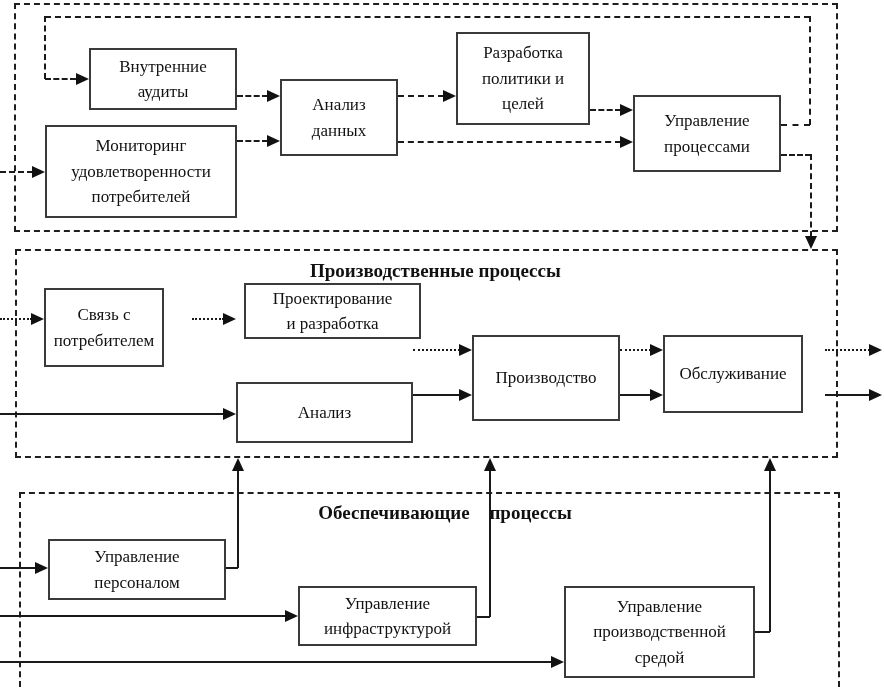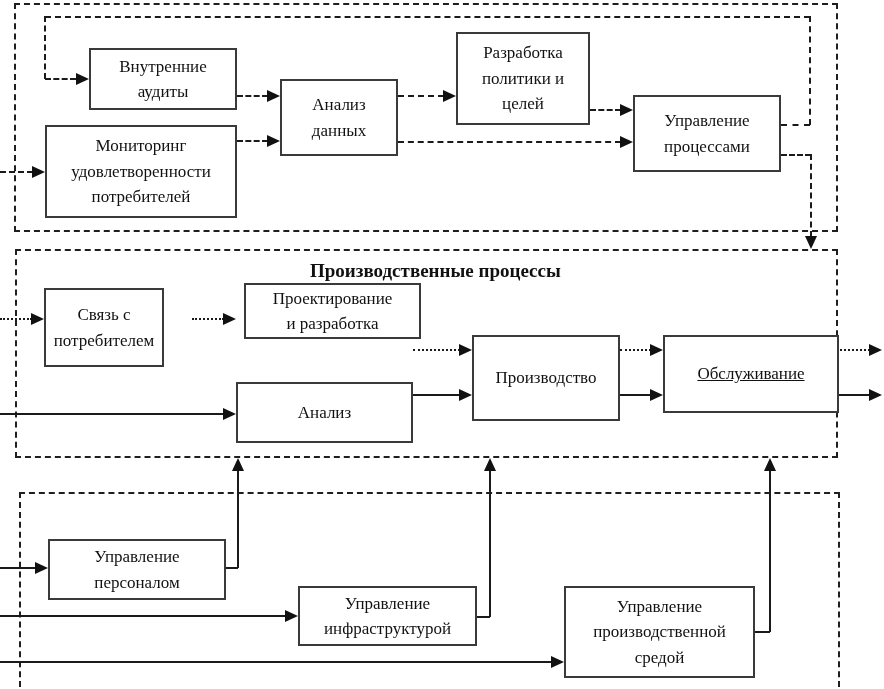--- a/index.html
+++ b/index.html
@@ -31,20 +31,21 @@
 </head>
 <body>
 
 <div class="canvas">
 
   <div class="sect" style="left:14px;top:3px;width:824px;height:229px;"></div>
   <div class="sect" style="left:15px;top:249px;width:823px;height:209px;"></div>
   <div class="sect" style="left:19px;top:492px;width:821px;height:215px;"></div>
 
   <div class="title" style="left:310px;top:260px;width:240px;">Производственные процессы</div>
+  <div class="title support-title" style="left:300px;top:502px;width:290px;">Обеспечивающие процессы</div>
 
   <div class="box" style="left:89px;top:48px;width:148px;height:62px;">Внутренние
 аудиты</div>
   <div class="box" style="left:45px;top:125px;width:192px;height:93px;">Мониторинг
 удовлетворенности
 потребителей</div>
   <div class="box" style="left:280px;top:79px;width:118px;height:77px;">Анализ
 данных</div>
   <div class="box" style="left:456px;top:32px;width:134px;height:93px;">Разработка
 политики и
@@ -75,21 +76,21 @@
   <div class="ar right" style="left:620px;top:104px;"></div>
   <div class="hl dashed" style="left:398px;top:141px;width:223px;"></div>
   <div class="ar right" style="left:620px;top:136px;"></div>
 
   <div class="box" style="left:44px;top:288px;width:120px;height:79px;">Связь с
 потребителем</div>
   <div class="box" style="left:236px;top:283px;width:177px;height:56px;margin-left:8px;">Проектирование
 и разработка</div>
   <div class="box" style="left:236px;top:382px;width:177px;height:61px;">Анализ</div>
   <div class="box" style="left:472px;top:335px;width:148px;height:86px;">Производство</div>
-  <div class="box" style="left:663px;top:335px;width:176px;height:78px;text-decoration:underline;">Обслуживание</div>
+  <div class="box" style="left:663px;top:335px;width:140px;height:78px;">Обслуживание</div>
 
   <div class="hl dotted" style="left:0px;top:318px;width:32px;"></div>
   <div class="ar right" style="left:31px;top:313px;"></div>
   <div class="hl dotted" style="left:192px;top:318px;width:32px;"></div>
   <div class="ar right" style="left:223px;top:313px;"></div>
   <div class="hl solid" style="left:0px;top:413px;width:224px;"></div>
   <div class="ar right" style="left:223px;top:408px;"></div>
   <div class="hl dotted" style="left:413px;top:349px;width:47px;"></div>
   <div class="ar right" style="left:459px;top:344px;"></div>
   <div class="hl solid" style="left:413px;top:394px;width:47px;"></div>

